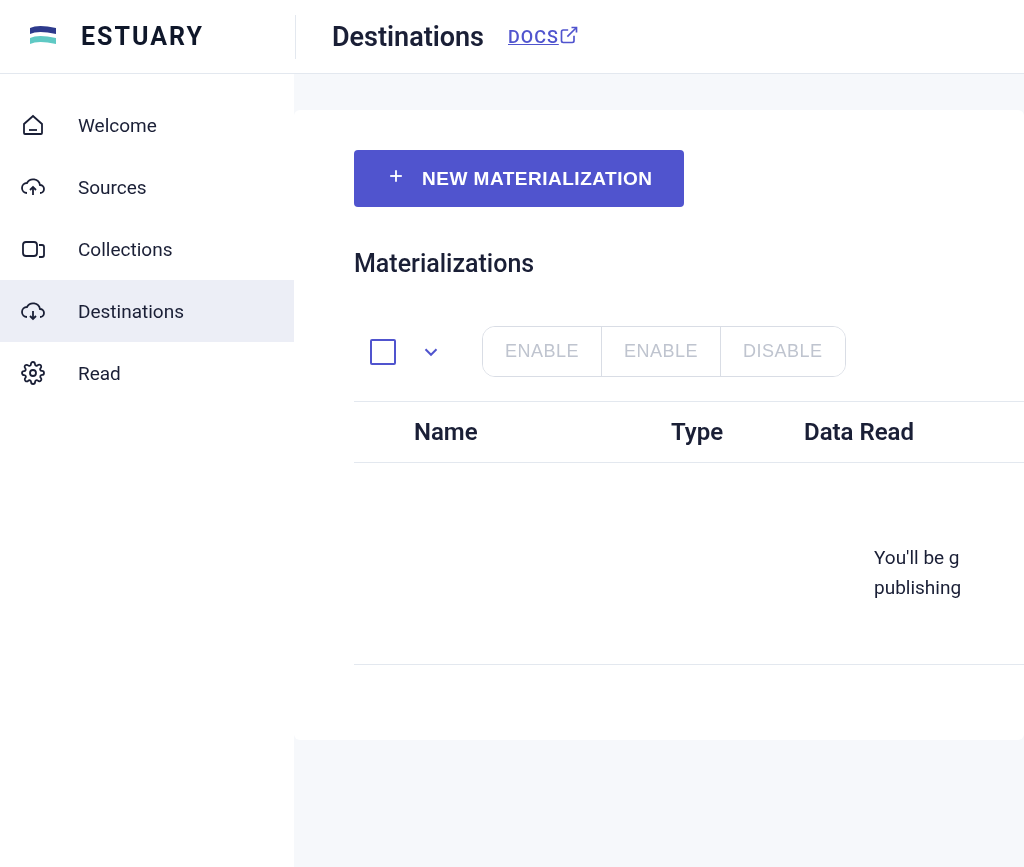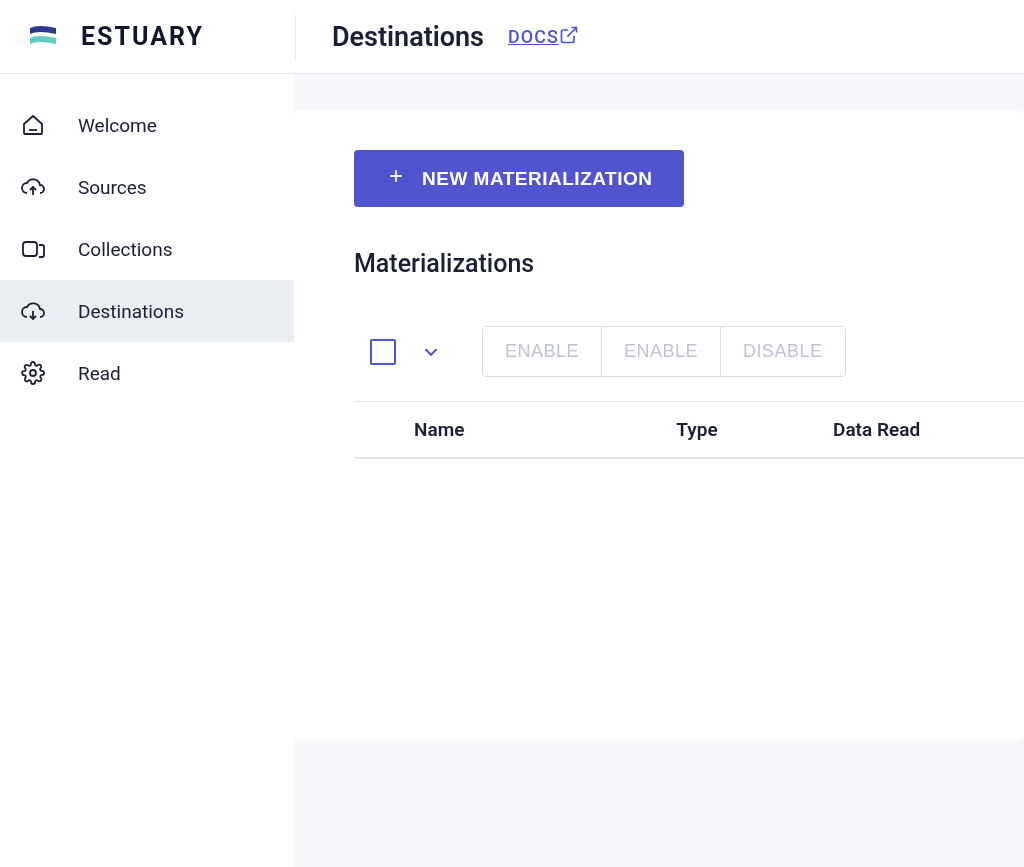--- a/index.html
+++ b/index.html
@@ -135,21 +135,21 @@
       cursor: pointer;
     }
     .chevron {
       color: #5054ce;
       cursor: pointer;
       display: inline-flex;
     }
     .btn-group {
       display: flex;
       border: 1px solid #d9dde5;
-      border-radius: 4px;
+      border-radius: 13px;
       overflow: hidden;
       margin-left: 16px;
     }
     .btn-group button {
       background: #fff;
       border: none;
       border-right: 1px solid #d9dde5;
       color: #bfc4cf;
       font-size: 18px;
       font-weight: 500;
@@ -161,27 +161,27 @@
     .table {
       margin-top: 24px;
       border-top: 1px solid #e3e8ef;
     }
     .thead {
       display: flex;
       border-bottom: 1px solid #e3e8ef;
       padding: 16px 0;
     }
     .th {
-      font-size: 19px;
+      font-size: 24px;
       font-weight: 600;
       color: #1a1f36;
     }
     .th.name { width: 236px; padding-left: 60px; }
     .th.type { width: 214px; text-align: center; }
-    .th.dataread { flex: 1; margin-left: 29px; }
+    .th.dataread { flex: 1; }
     .empty-row {
       padding: 80px 0 60px 520px;
       font-size: 19px;
       color: #1a1f36;
       line-height: 1.6;
       white-space: nowrap;
       overflow: hidden;
     }
     .table-footer-line {
       border-top: 1px solid #e3e8ef;
@@ -294,17 +294,21 @@
           <button>DISABLE</button>
         </div>
       </div>
 
       <div class="table">
         <div class="thead">
           <div class="th name">Name</div>
           <div class="th type">Type</div>
           <div class="th dataread">Data Read</div>
         </div>
+        <div class="empty-row">
+          <div>You'll be g</div>
+          <div>publishing</div>
+        </div>
         <div class="table-footer-line"></div>
       </div>
     </div>
   </main>
 </div>
 
 </body></html>

